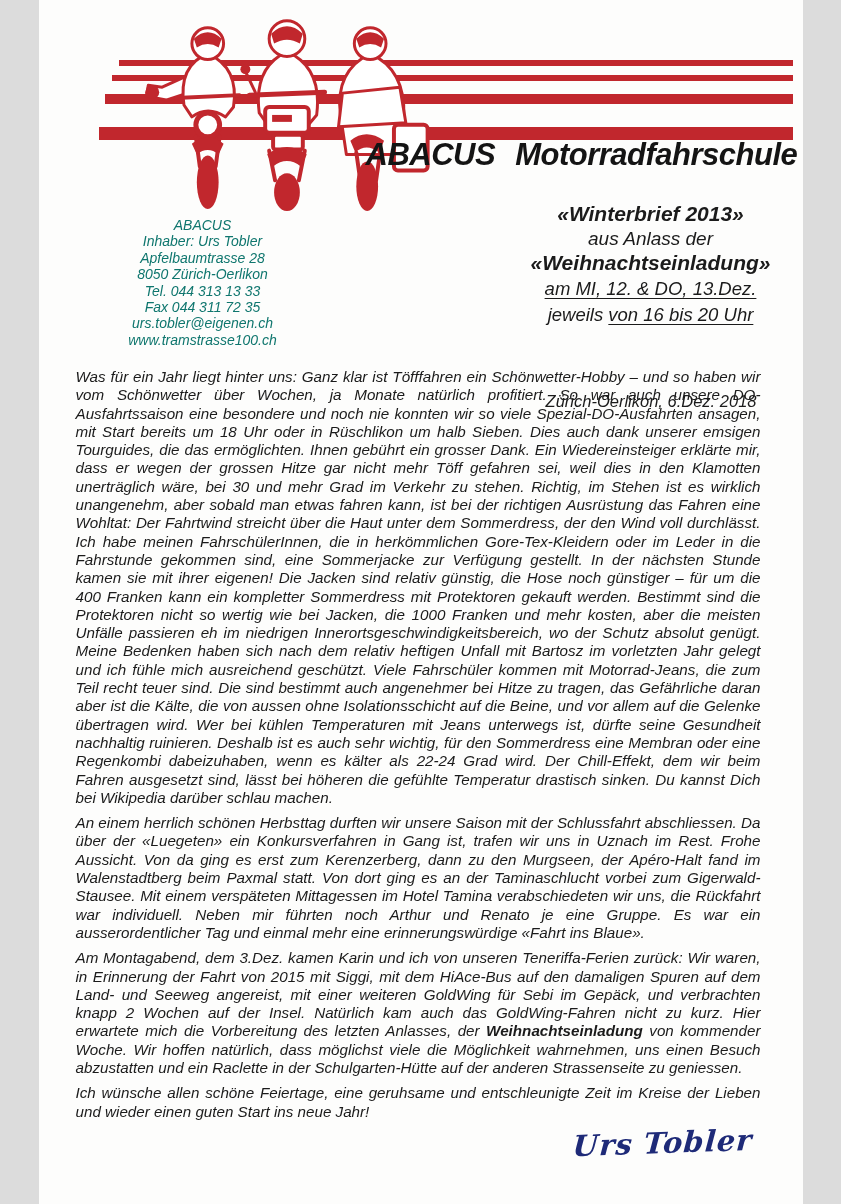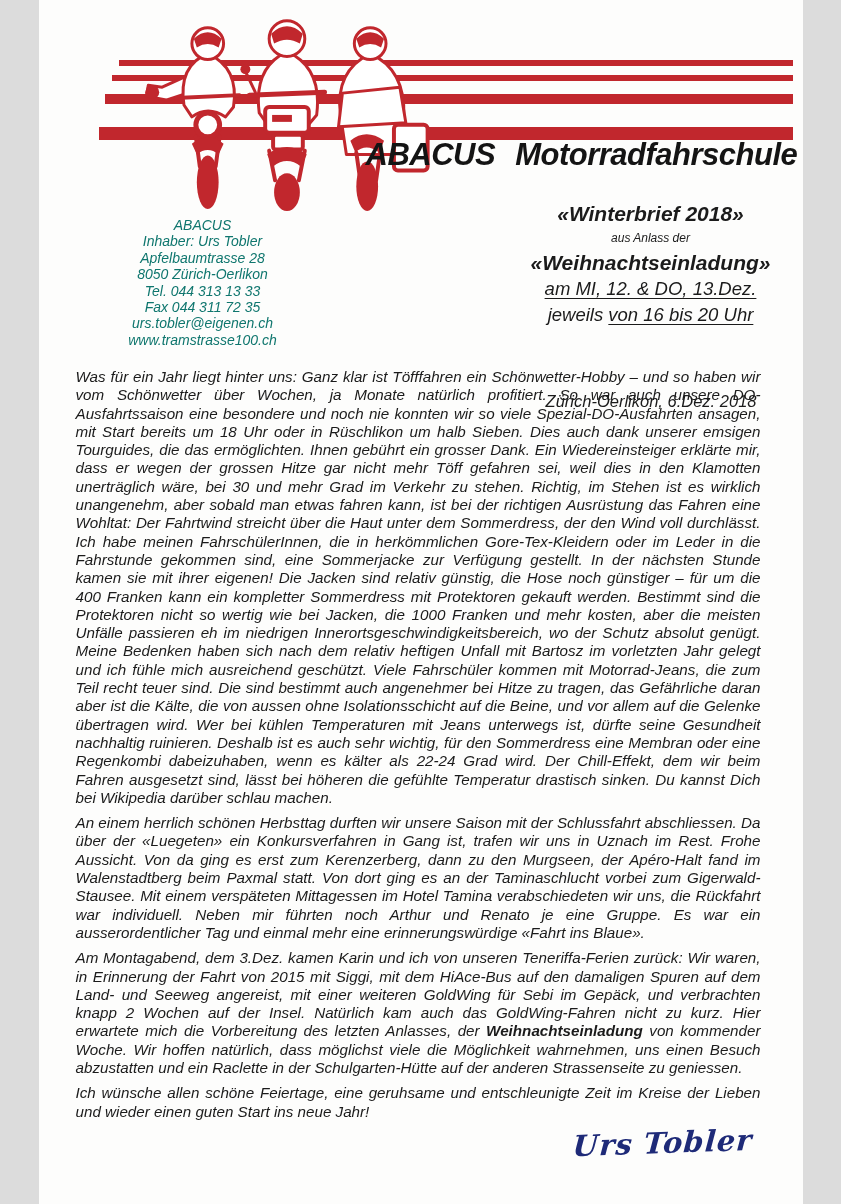--- a/index.html
+++ b/index.html
@@ -22,21 +22,21 @@
     position:absolute; left:327px; top:137px; z-index:3; white-space:nowrap;
     font-size:31px; font-weight:bold; font-style:italic; color:#141414;
     letter-spacing:-0.5px; word-spacing:12px;
   }
   .contact {
     position:absolute; left:38px; top:217px; width:252px; text-align:center;
     font-size:14px; line-height:16.4px; color:#0f766e; z-index:3;
   }
   .subject { position:absolute; left:430px; top:201px; width:364px; text-align:center; }
   .subject .big  { font-size:21px; font-weight:bold; line-height:26px; }
-  .subject .mid  { font-size:12px; line-height:23px; }
+  .subject .mid  { font-size:19px; line-height:23px; }
   .subject .dt   { font-size:18.5px; line-height:26px; }
   .u { text-decoration:underline; text-underline-offset:3px; text-decoration-thickness:1.4px; }
   .dateline { position:absolute; right:46px; top:344px; font-size:16.5px;margin-top:48px; }
 
   
   .letter-body { margin:0 42px 0 37px; }
   .salutation { font-size:15.2px; line-height:18.5px; margin-bottom:9px; }
   .paragraphs .para {
     font-size:15.2px; line-height:18.3px; text-align:justify; margin-bottom:7px;
     hyphens:auto; -webkit-hyphens:auto;
@@ -108,21 +108,21 @@
         <div class="tline">Inhaber: Urs Tobler</div>
         <div class="tline">Apfelbaumtrasse 28</div>
         <div class="tline">8050 Zürich-Oerlikon</div>
         <div class="tline">Tel. 044 313 13 33</div>
         <div class="tline">Fax 044 311 72 35</div>
         <div class="tline">urs.tobler@eigenen.ch</div>
         <div class="tline">www.tramstrasse100.ch</div>
       </div>
 
     <div class="subject">
-      <div class="big">«Winterbrief 2018»</div>
+      <div class="big">«Winterbrief 2013»</div>
       <div class="mid">aus Anlass der</div>
       <div class="big">«Weihnachtseinladung»</div>
       <div class="dt u">am MI, 12. &amp; DO, 13.Dez.</div>
       <div class="dt"><span>jeweils </span><span class="u">von 16 bis 20 Uhr</span></div>
     </div>
 
     <div class="dateline">Zürich-Oerlikon, 6.Dez. 2018</div>
   </header>
 
   <main class="letter-body">

